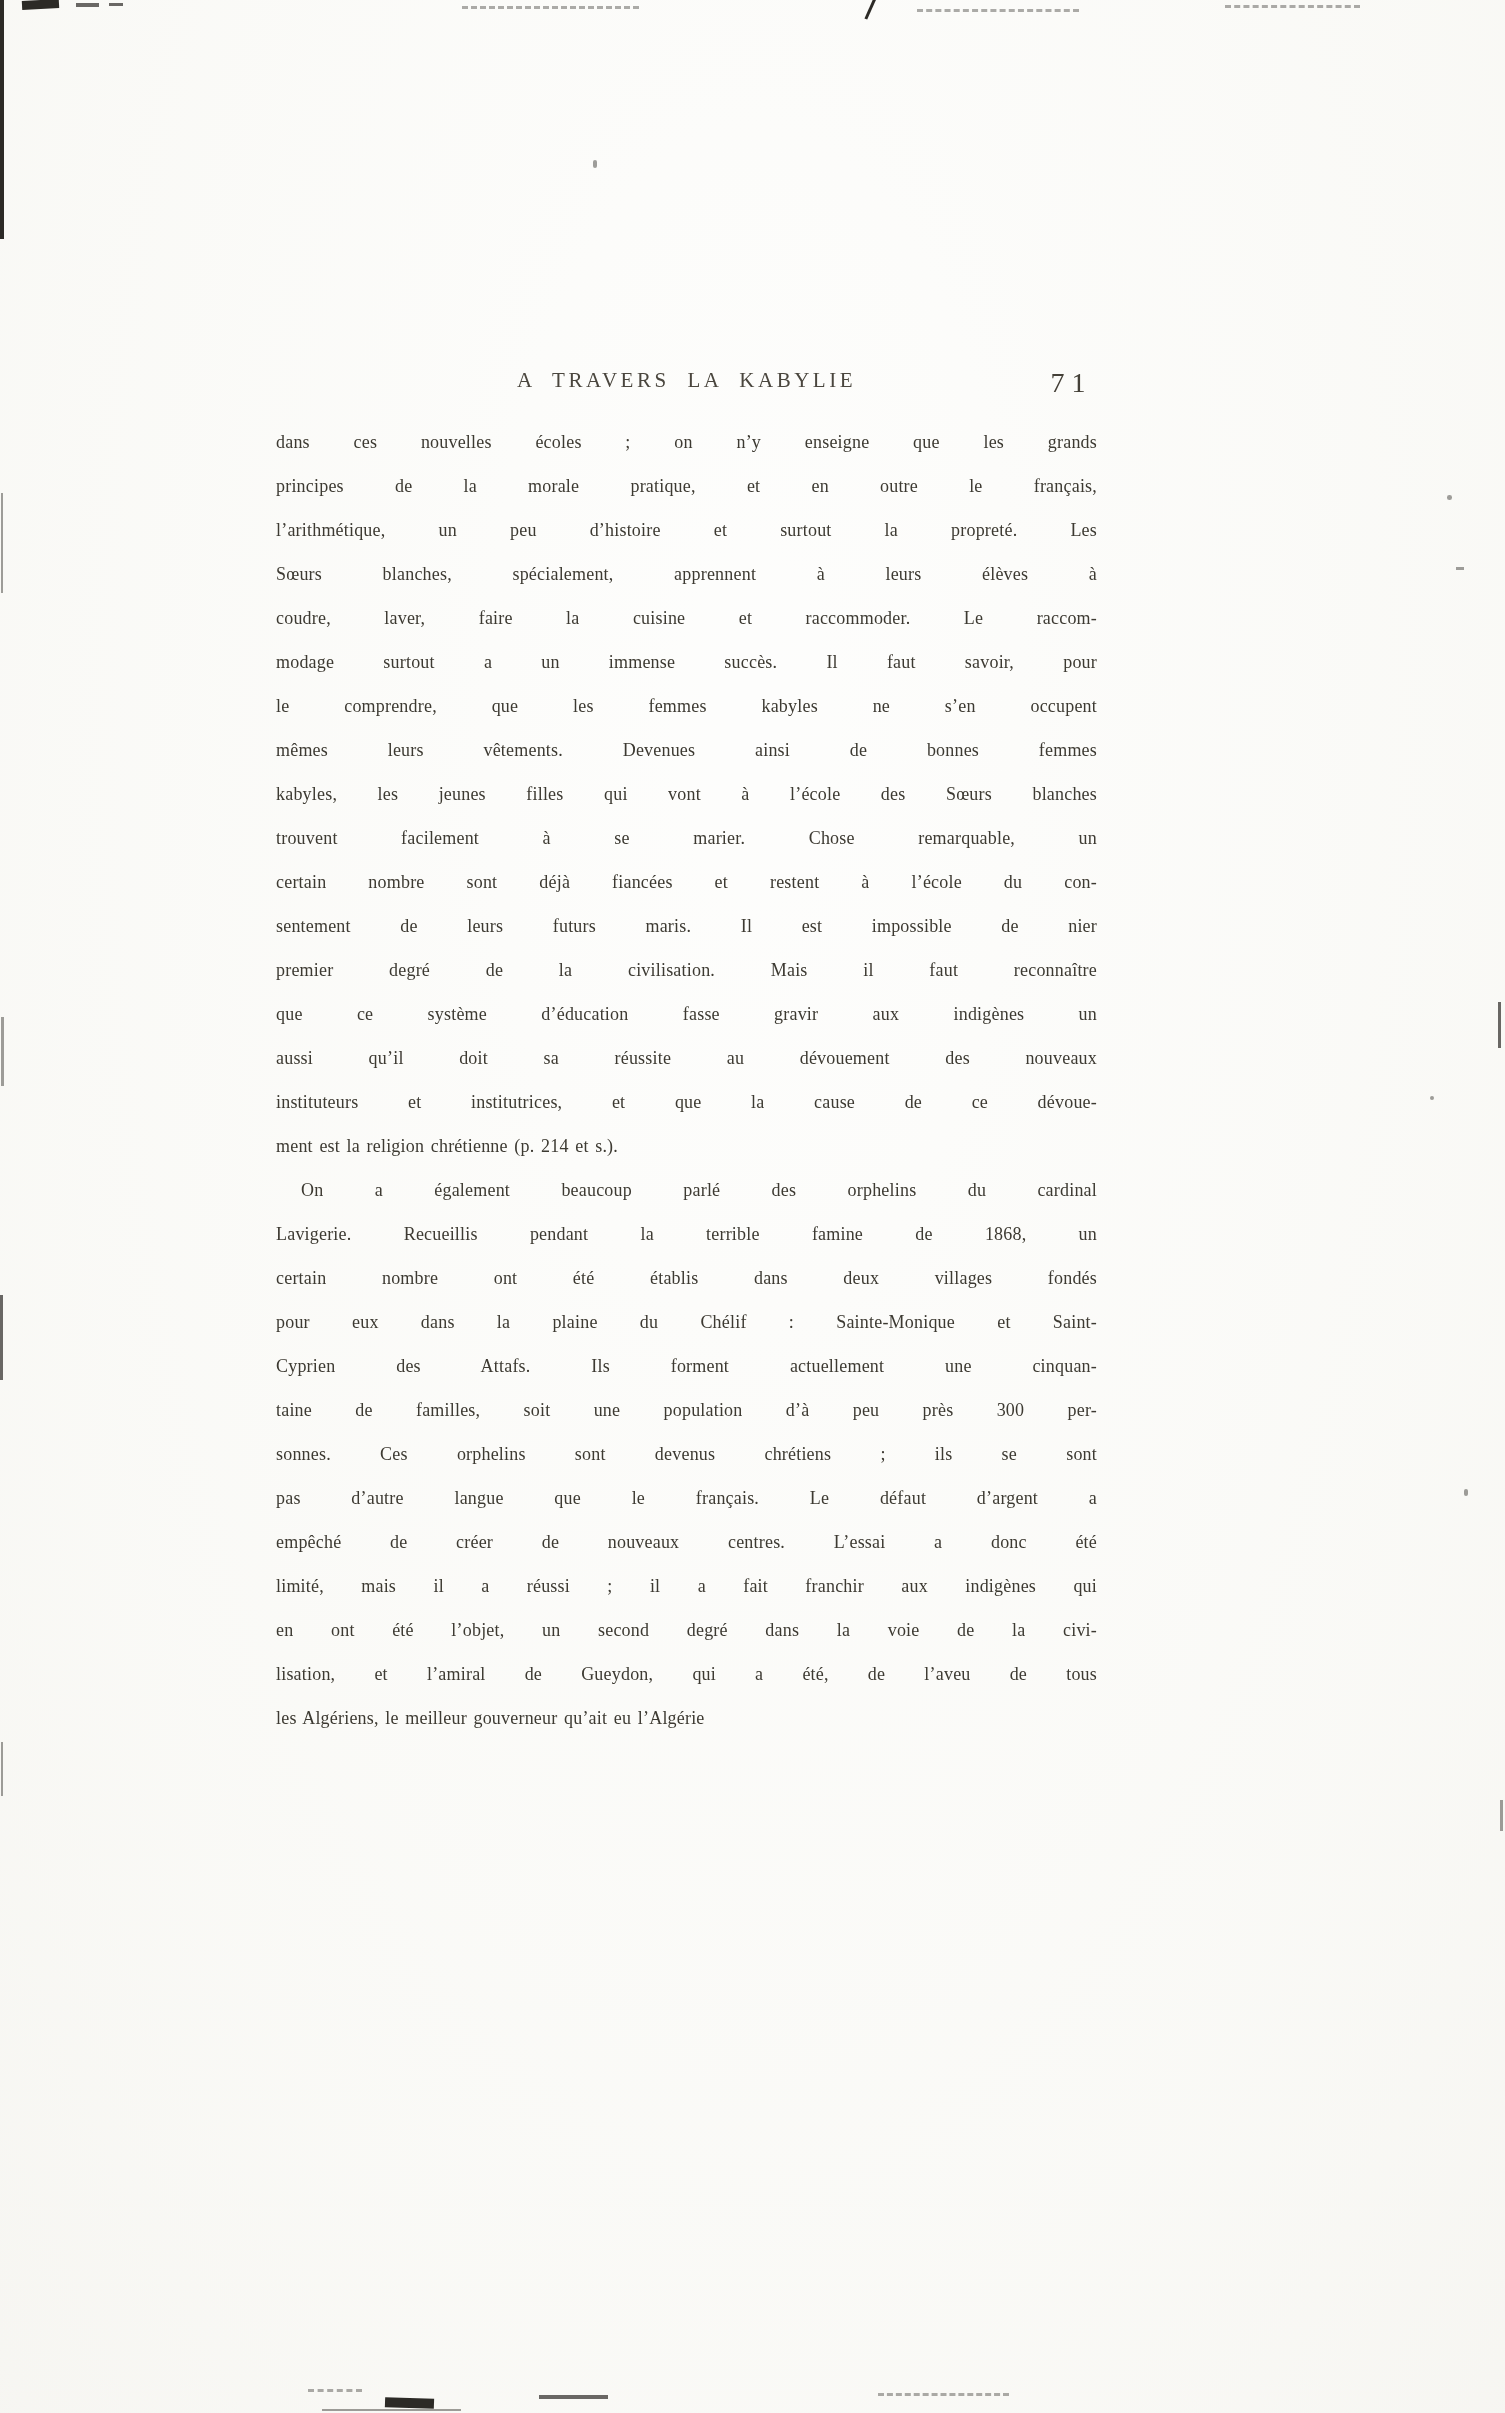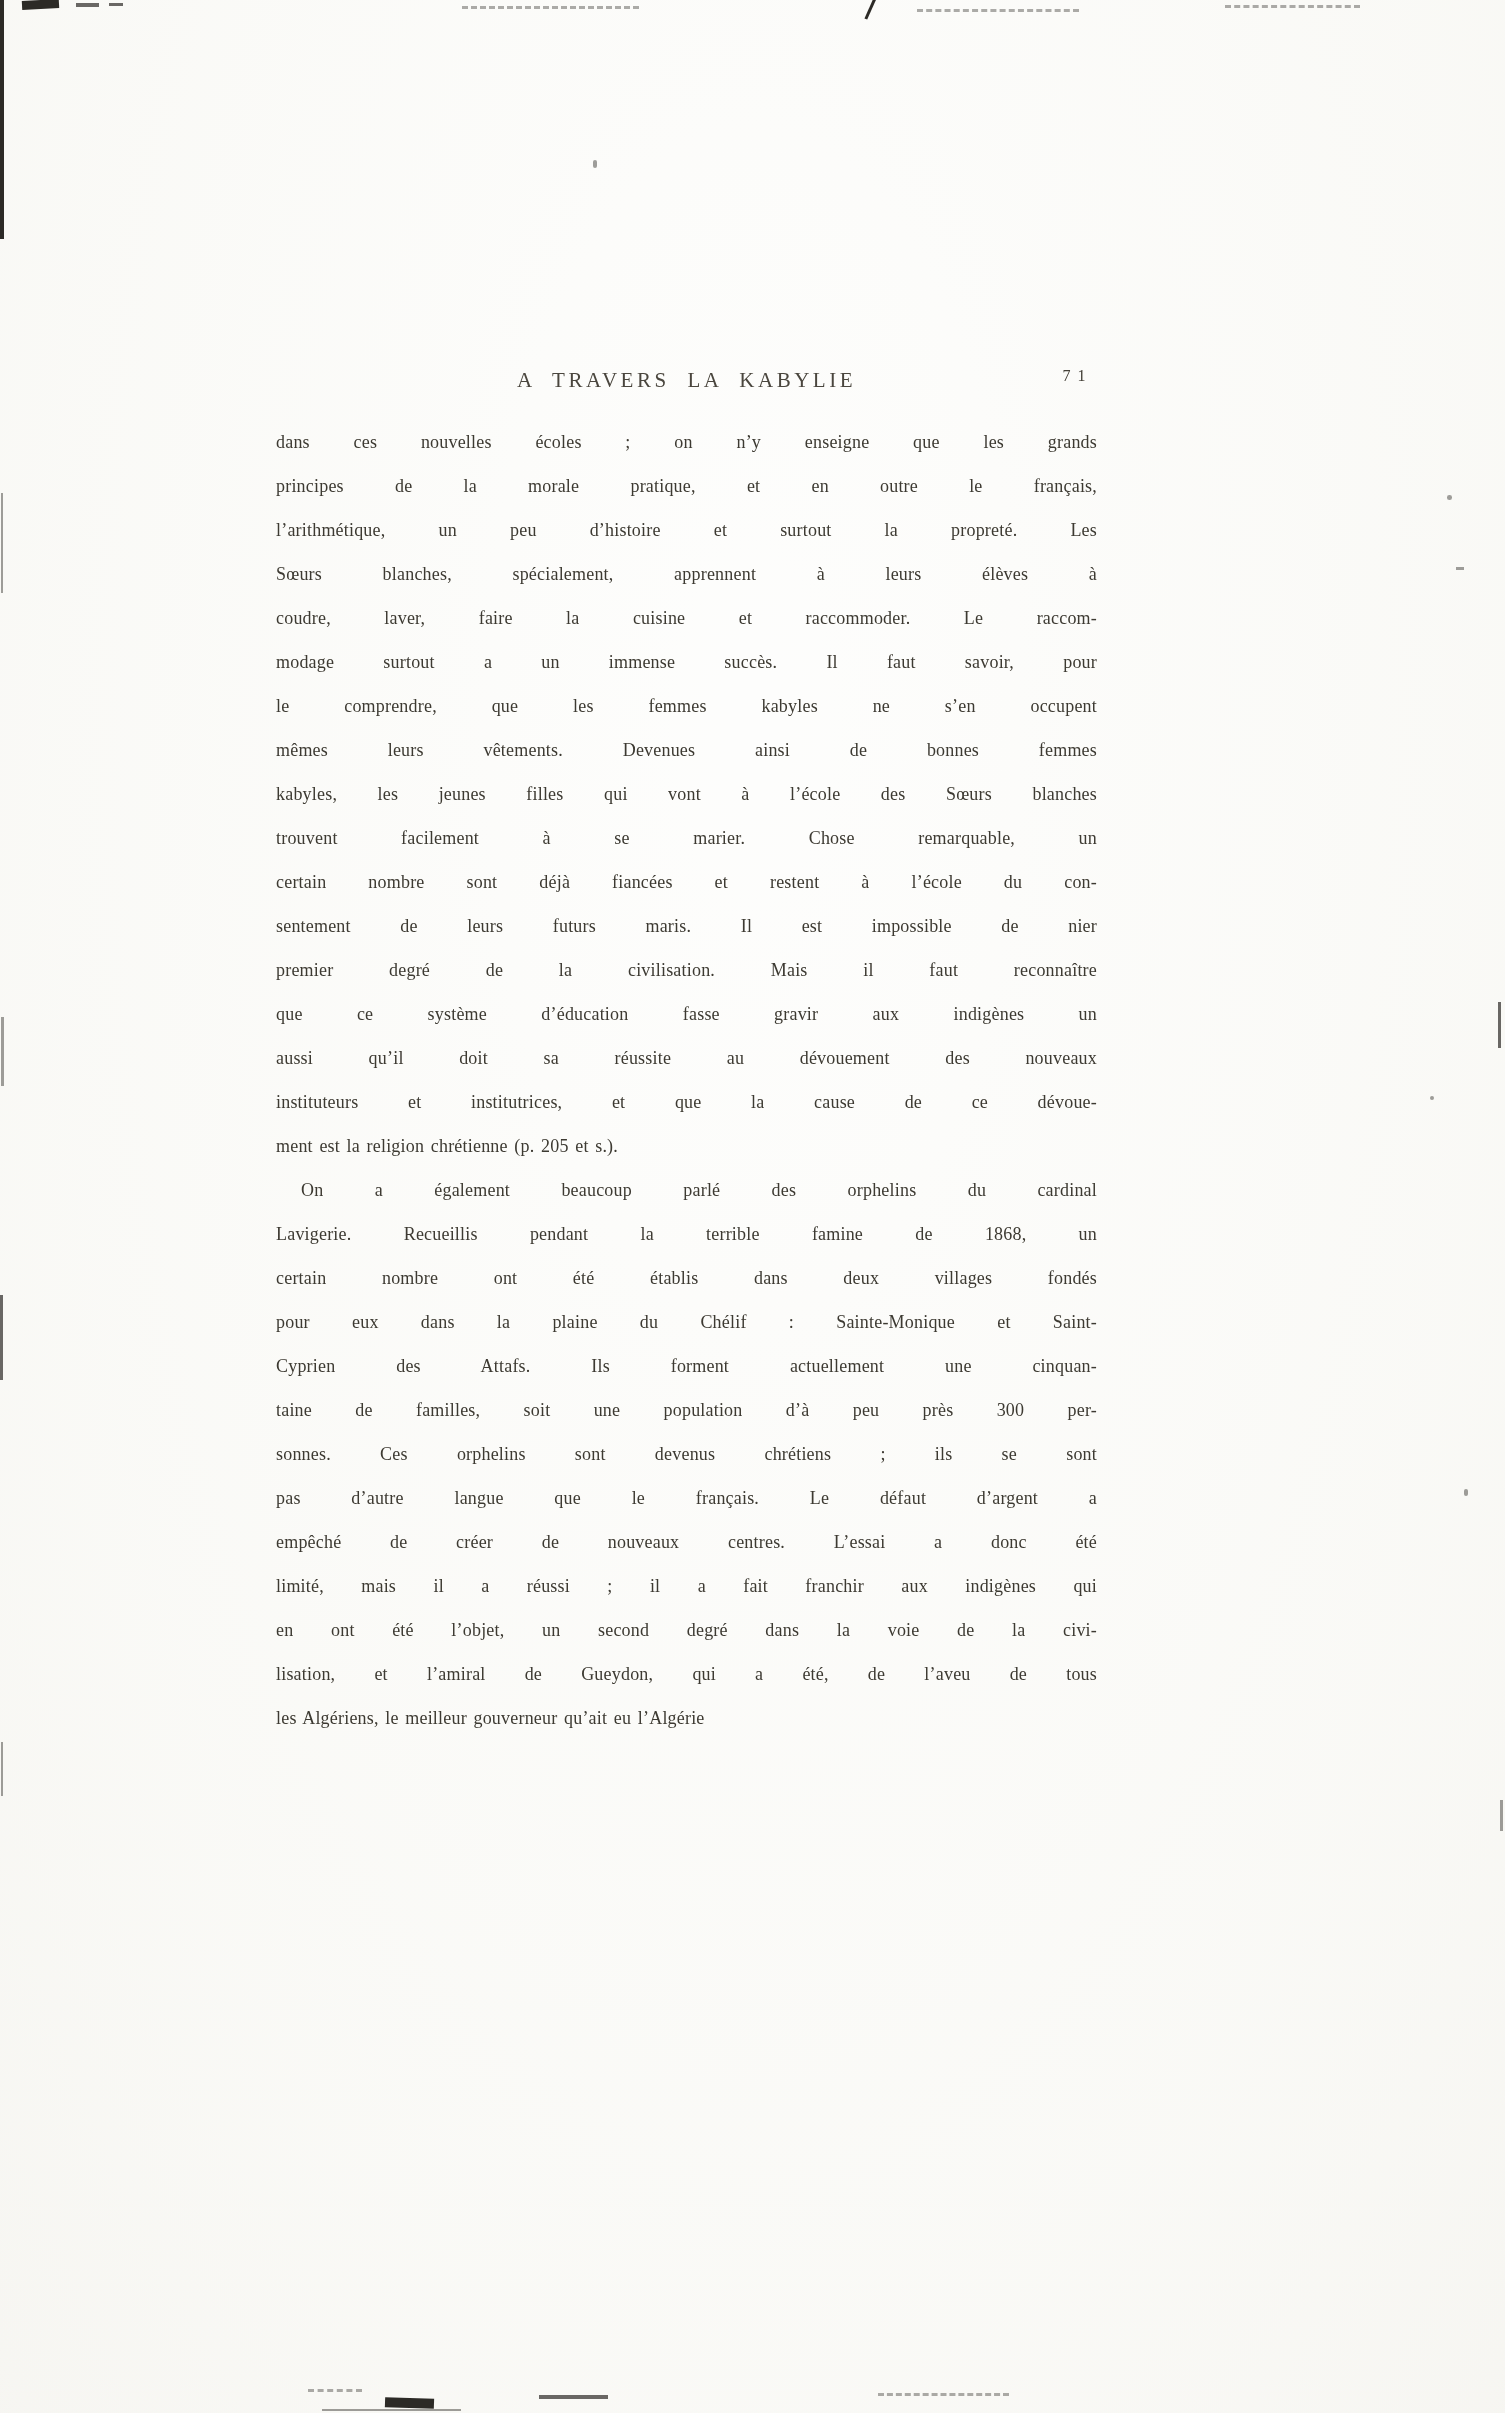--- a/index.html
+++ b/index.html
@@ -39,21 +39,21 @@
     font-size: 21px;
     letter-spacing: 3.5px;
     word-spacing: 9.2px;
     white-space: nowrap;
     color: #4a463e;
   }
   .running-head .folio {
     position: absolute;
     right: 4.6px;
     top: -1.5px;
-    font-size: 16px;
+    font-size: 28px;
     letter-spacing: 7px;
     color: #444038;
     text-align: center;
   }
   .page-body {
     margin-top: 26px;
     color: #3d3a32;
     font-size: 18px;
     line-height: 44px;
     word-spacing: 1.9px;
@@ -137,21 +137,21 @@
           <div class="line">le comprendre, que les femmes kabyles ne s’en occupent</div>
           <div class="line">mêmes leurs vêtements. Devenues ainsi de bonnes femmes</div>
           <div class="line">kabyles, les jeunes filles qui vont à l’école des Sœurs blanches</div>
           <div class="line">trouvent facilement à se marier. Chose remarquable, un</div>
           <div class="line">certain nombre sont déjà fiancées et restent à l’école du con-</div>
           <div class="line">sentement de leurs futurs maris. Il est impossible de nier</div>
           <div class="line">premier degré de la civilisation. Mais il faut reconnaître</div>
           <div class="line">que ce système d’éducation fasse gravir aux indigènes un</div>
           <div class="line">aussi qu’il doit sa réussite au dévouement des nouveaux</div>
           <div class="line">instituteurs et institutrices, et que la cause de ce dévoue-</div>
-          <div class="line line-last">ment est la religion chrétienne (p. 205 et s.).</div>
+          <div class="line line-last">ment est la religion chrétienne (p. 214 et s.).</div>
         </div>
         <div class="paragraph">
           <div class="line line-indent">On a également beaucoup parlé des orphelins du cardinal</div>
           <div class="line">Lavigerie. Recueillis pendant la terrible famine de 1868, un</div>
           <div class="line">certain nombre ont été établis dans deux villages fondés</div>
           <div class="line">pour eux dans la plaine du Chélif : Sainte-Monique et Saint-</div>
           <div class="line">Cyprien des Attafs. Ils forment actuellement une cinquan-</div>
           <div class="line">taine de familles, soit une population d’à peu près 300 per-</div>
           <div class="line">sonnes. Ces orphelins sont devenus chrétiens ; ils se sont</div>
           <div class="line">pas d’autre langue que le français. Le défaut d’argent a</div>

